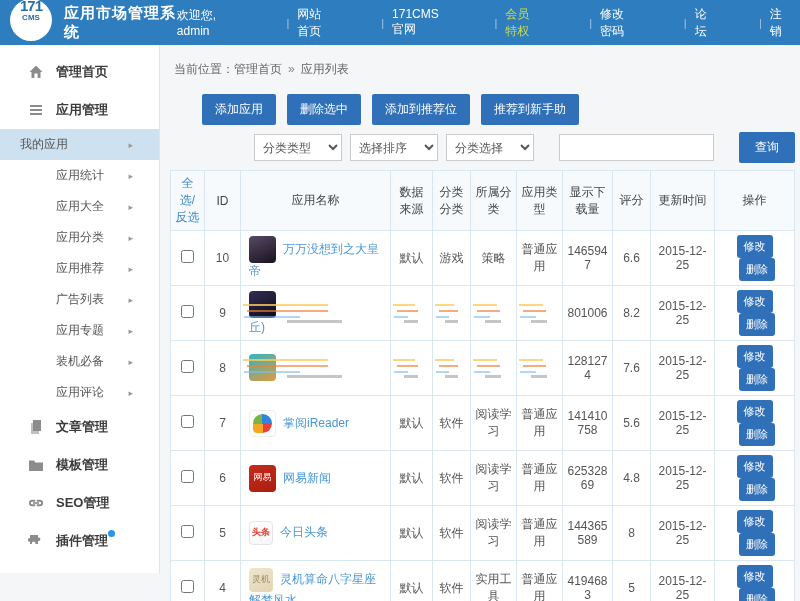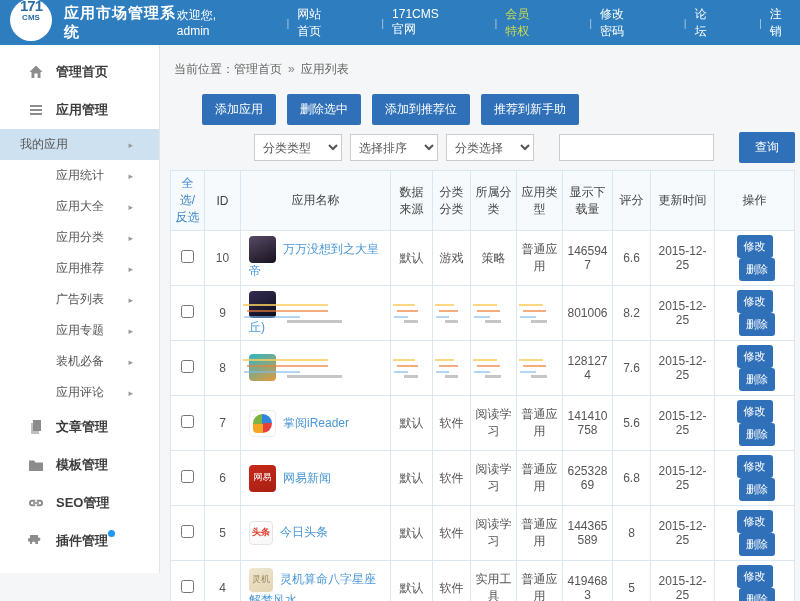--- a/index.html
+++ b/index.html
@@ -393,21 +393,21 @@
             <td><input type="checkbox" style=""></td>
             <td>6</td>
             <td class="col-name gl">
               <span class="app-icon" data-variant="netease" style="--c1: #c7291a; --c2: #a81f12; color: rgb(255, 255, 255);">网易</span><a class="app-name" href="#">网易新闻</a>
             </td>
             <td class="gl">默认</td>
             <td class="gl">软件</td>
             <td class="gl">阅读学习</td>
             <td class="gl">普通应用</td>
             <td class="col-dl">62532869</td>
-            <td>6.8</td>
+            <td>4.8</td>
             <td>2015-12-25</td>
             <td class="col-actions">
               <button class="btn btn-sm">修改</button>
               <button class="btn btn-sm">删除</button>
             </td>
           </tr>
 
           <tr>
             <td><input type="checkbox" style=""></td>
             <td>5</td>

